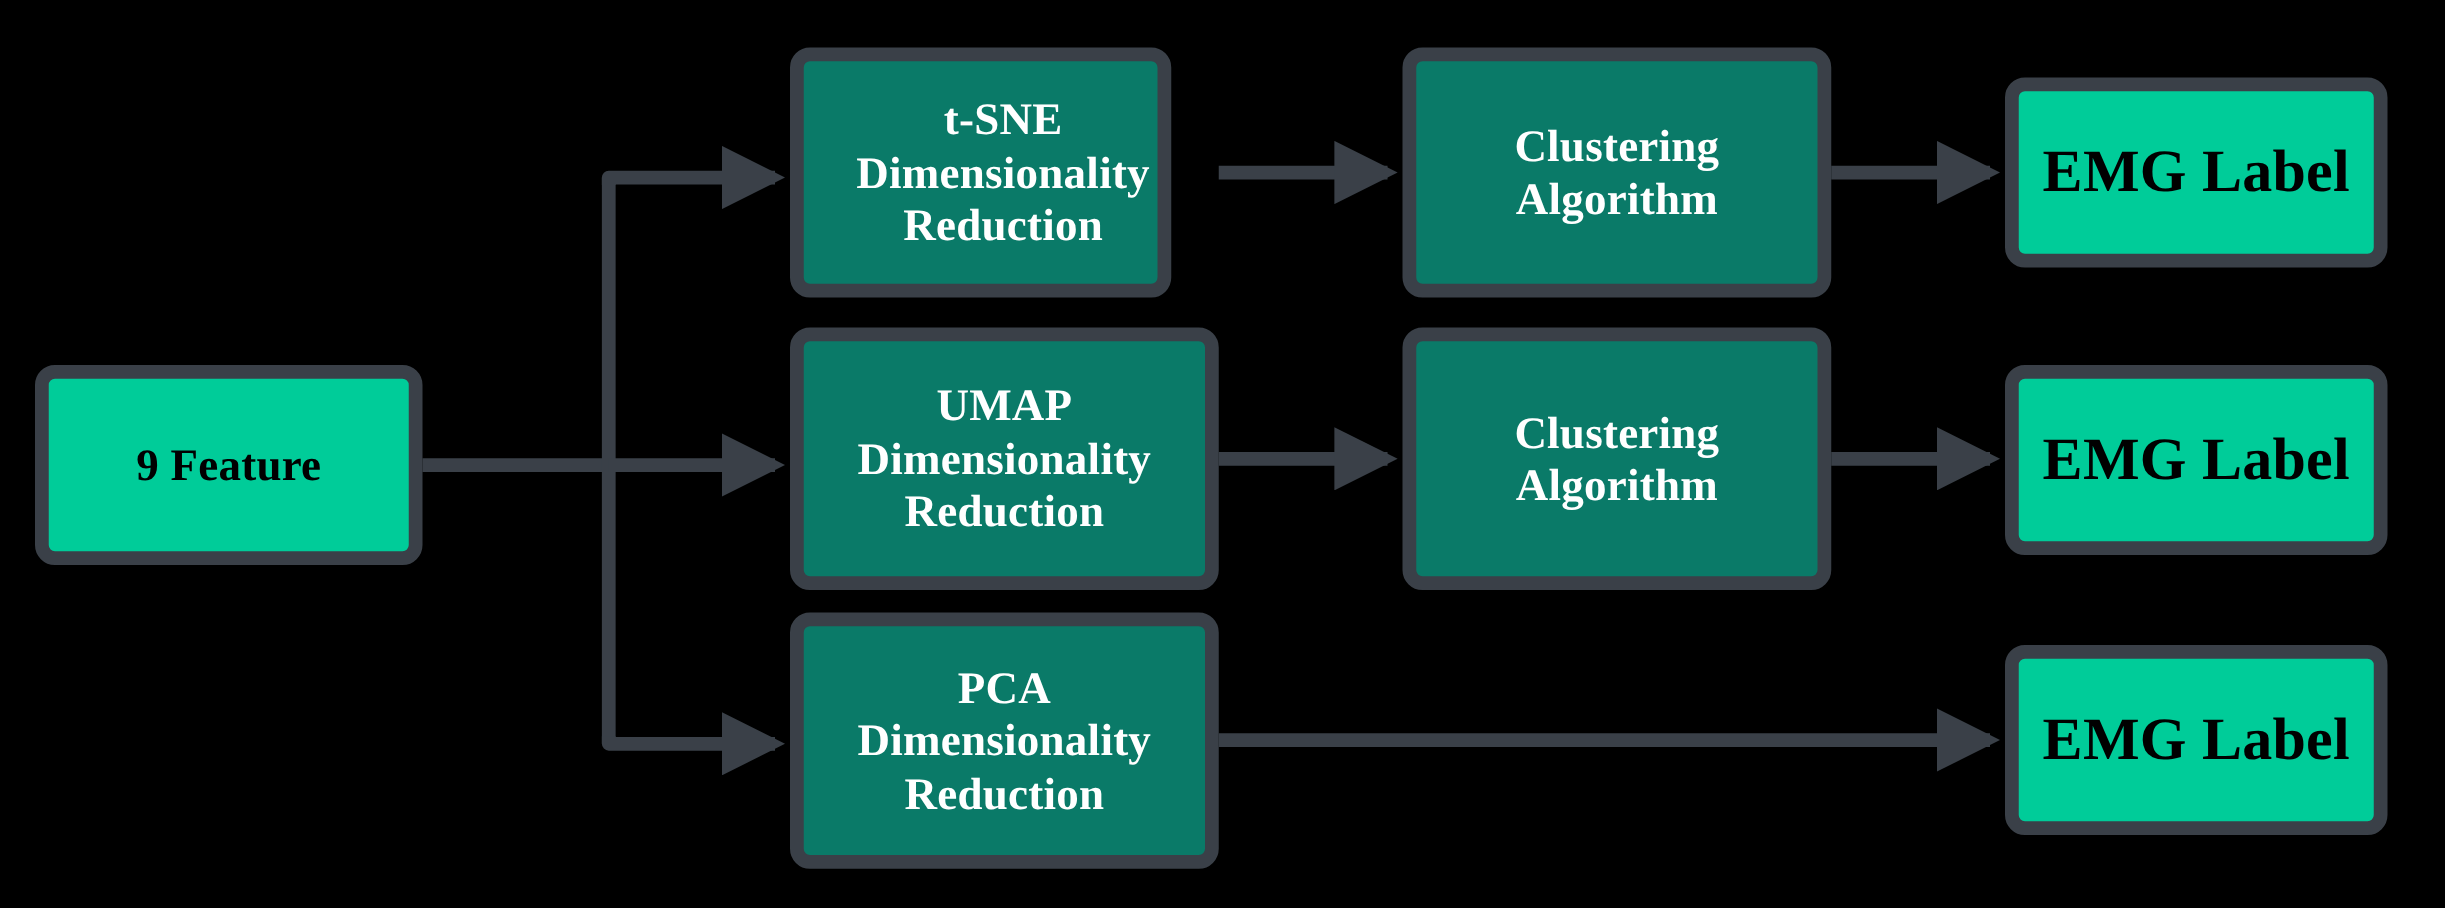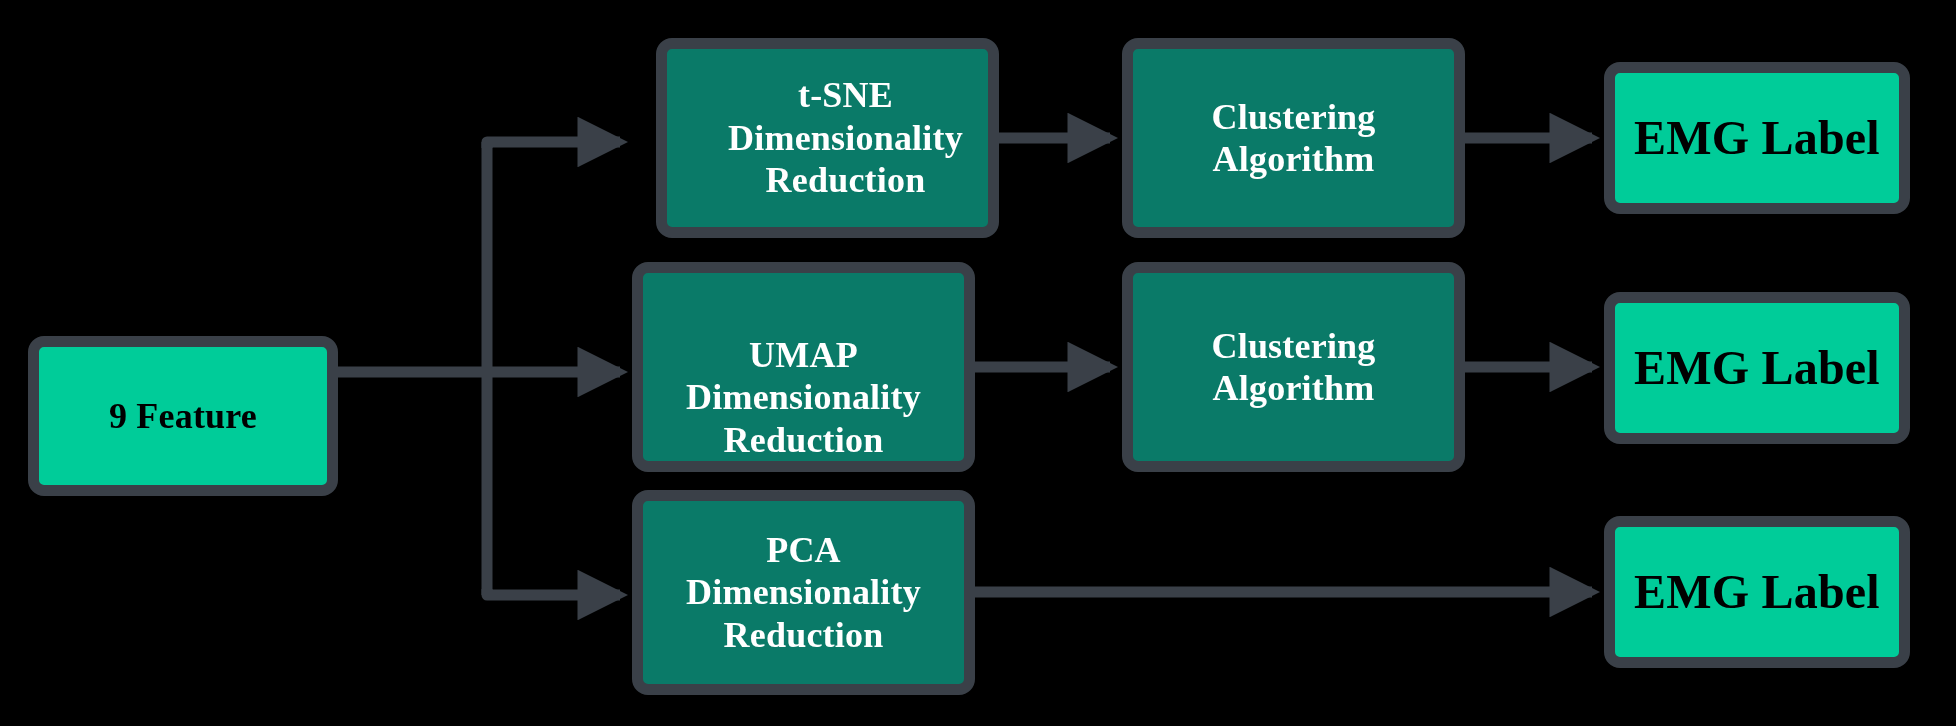--- a/index.html
+++ b/index.html
@@ -89,40 +89,40 @@
       <path d="M 975 138 L 1110 138" marker-end="url(#ah)"></path>
       <path d="M 975 367 L 1110 367" marker-end="url(#ah)"></path>
 
       <path d="M 1465 138 L 1592 138" marker-end="url(#ah)"></path>
       <path d="M 1465 367 L 1592 367" marker-end="url(#ah)"></path>
 
       <path d="M 975 592 L 1592 592" marker-end="url(#ah)"></path>
     </g>
   </svg>
 
-  <div class="node node-data" id="n-input" style="left: 28px; top: 292px; width: 310px; height: 160px; margin-top: 44px;">
+  <div class="node node-data" id="n-input" style="left: 28px; top: 292px; width: 310px; height: 160px;">
     <span class="line">9 Feature</span>
   </div>
 
-  <div class="node node-process" id="n-tsne-red" style="left: 656px; top: 38px; width: 343px; height: 200px; padding-left: 36px;">
+  <div class="node node-process" id="n-tsne-red" style="left: 632px; top: 38px; width: 305px; height: 200px; padding-left: 36px;">
     <span class="line">t-SNE</span>
     <span class="line">Dimensionality</span>
     <span class="line">Reduction</span>
   </div>
 
   <div class="node node-process" id="n-tsne-clu" style="left: 1122px; top: 38px; width: 343px; height: 200px;">
     <span class="line">Clustering</span>
     <span class="line">Algorithm</span>
   </div>
 
   <div class="node node-label" id="n-tsne-out" style="left: 1604px; top: 62px; width: 306px; height: 152px;">
     <span class="line">EMG Label</span>
   </div>
 
-  <div class="node node-process" id="n-umap-red" style="left: 632px; top: 262px; width: 343px; height: 210px; justify-content: flex-end;">
+  <div class="node node-process" id="n-umap-red" style="left: 632px; top: 262px; width: 343px; height: 210px;">
     <span class="line">UMAP</span>
     <span class="line">Dimensionality</span>
     <span class="line">Reduction</span>
   </div>
 
   <div class="node node-process" id="n-umap-clu" style="left: 1122px; top: 262px; width: 343px; height: 210px;">
     <span class="line">Clustering</span>
     <span class="line">Algorithm</span>
   </div>
 

